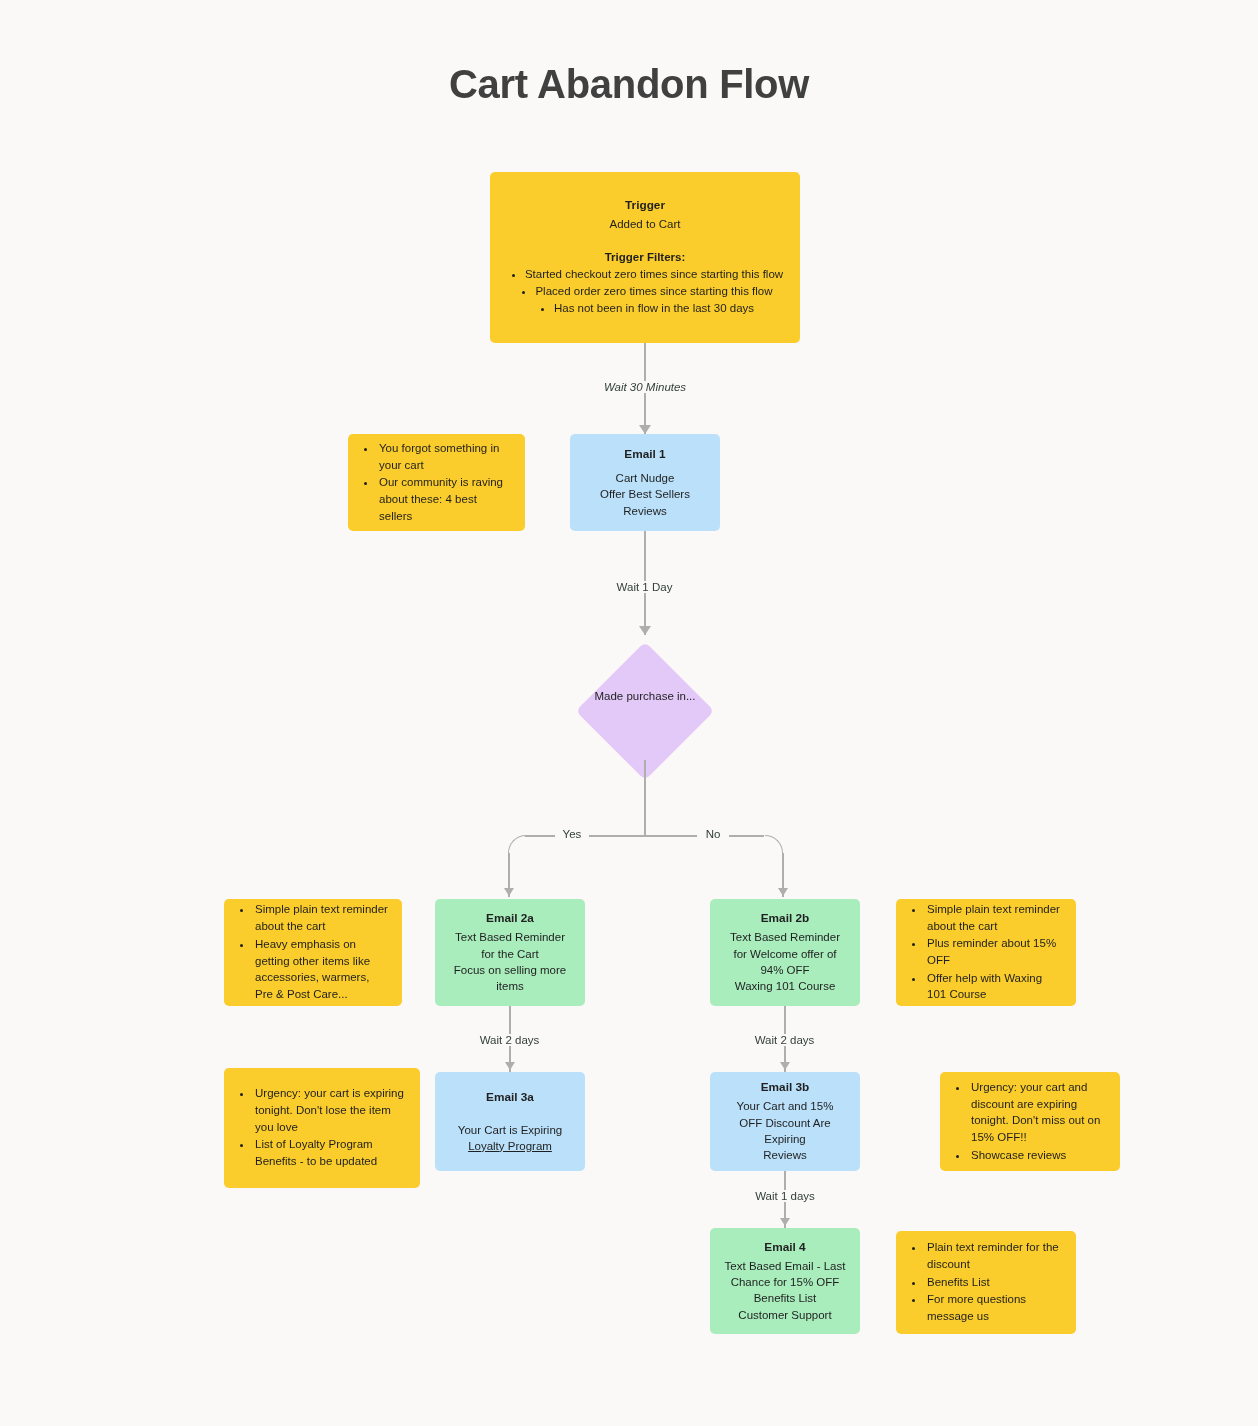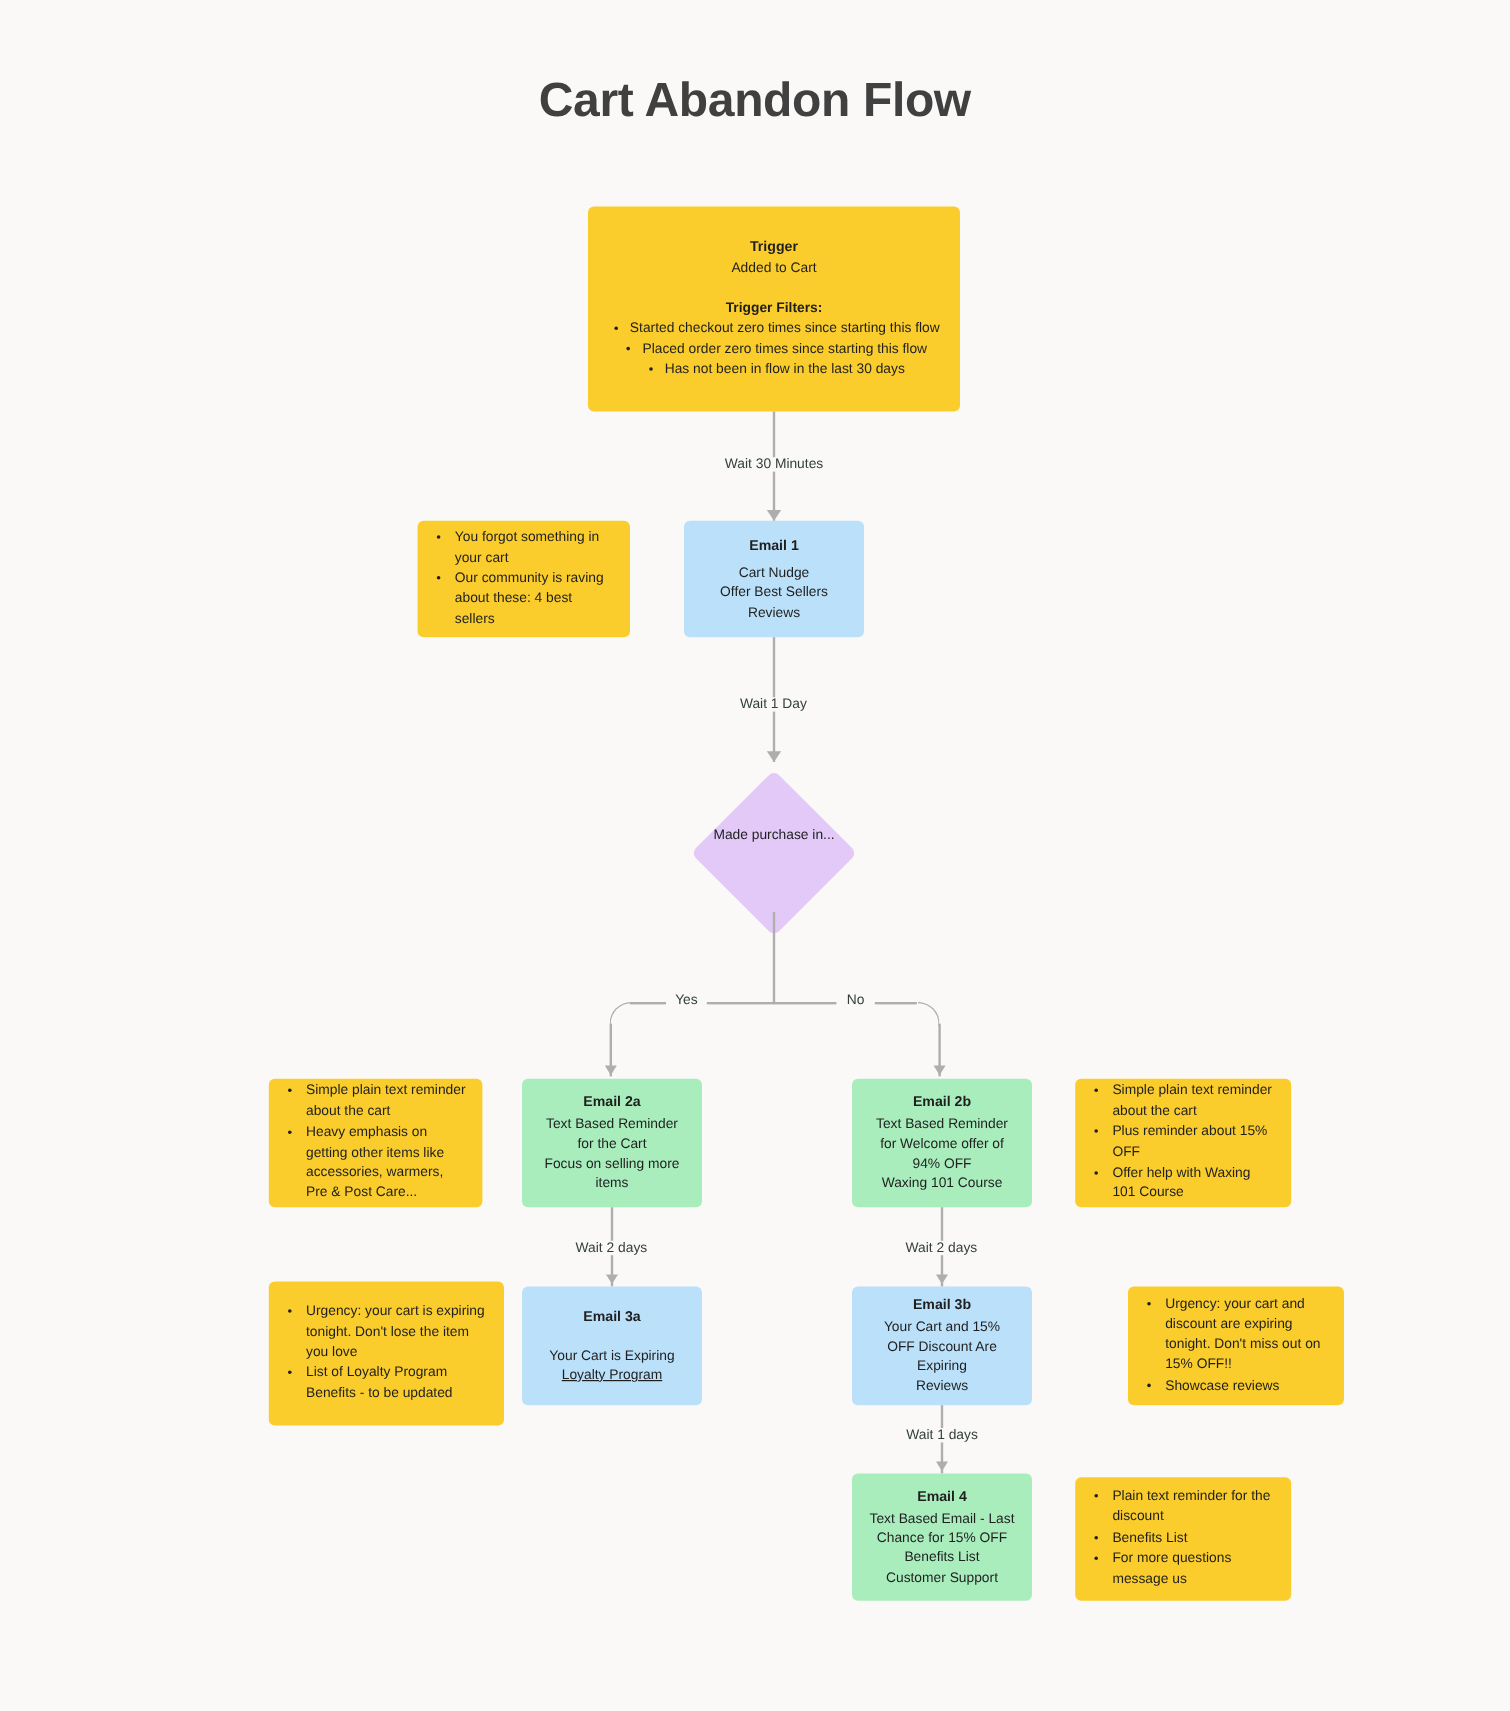--- a/index.html
+++ b/index.html
@@ -156,21 +156,21 @@
     <div class="trigger-filters-head">Trigger Filters:</div>
     <ul class="trigger-filters">
       <li>Started checkout zero times since starting this flow</li>
       <li>Placed order zero times since starting this flow</li>
       <li>Has not been in flow in the last 30 days</li>
     </ul>
   </div>
 
   <div class="edge-line v-line" style="left:644px; top:343px; height:91px;"></div>
   <div class="arrow-head" style="left:639px; top:425px;"></div>
-  <div class="edge-label" style="left:578px; top:381px; width:134px;">Wait 30 Minutes</div>
+  <div class="edge-label" style="left:578px; top:381px; width:134px;font-style:italic;">Wait 30 Minutes</div>
 
   <div class="node n-blue center" style="left:570px; top:434px; width:150px; height:97px;">
     <div class="node-title">Email 1</div>
     <div class="node-sub spacer-gap"></div>
     <div class="node-sub">
       <span class="ln">Cart Nudge</span>
       <span class="ln">Offer Best Sellers</span>
       <span class="ln">Reviews</span>
     </div>
   </div>

